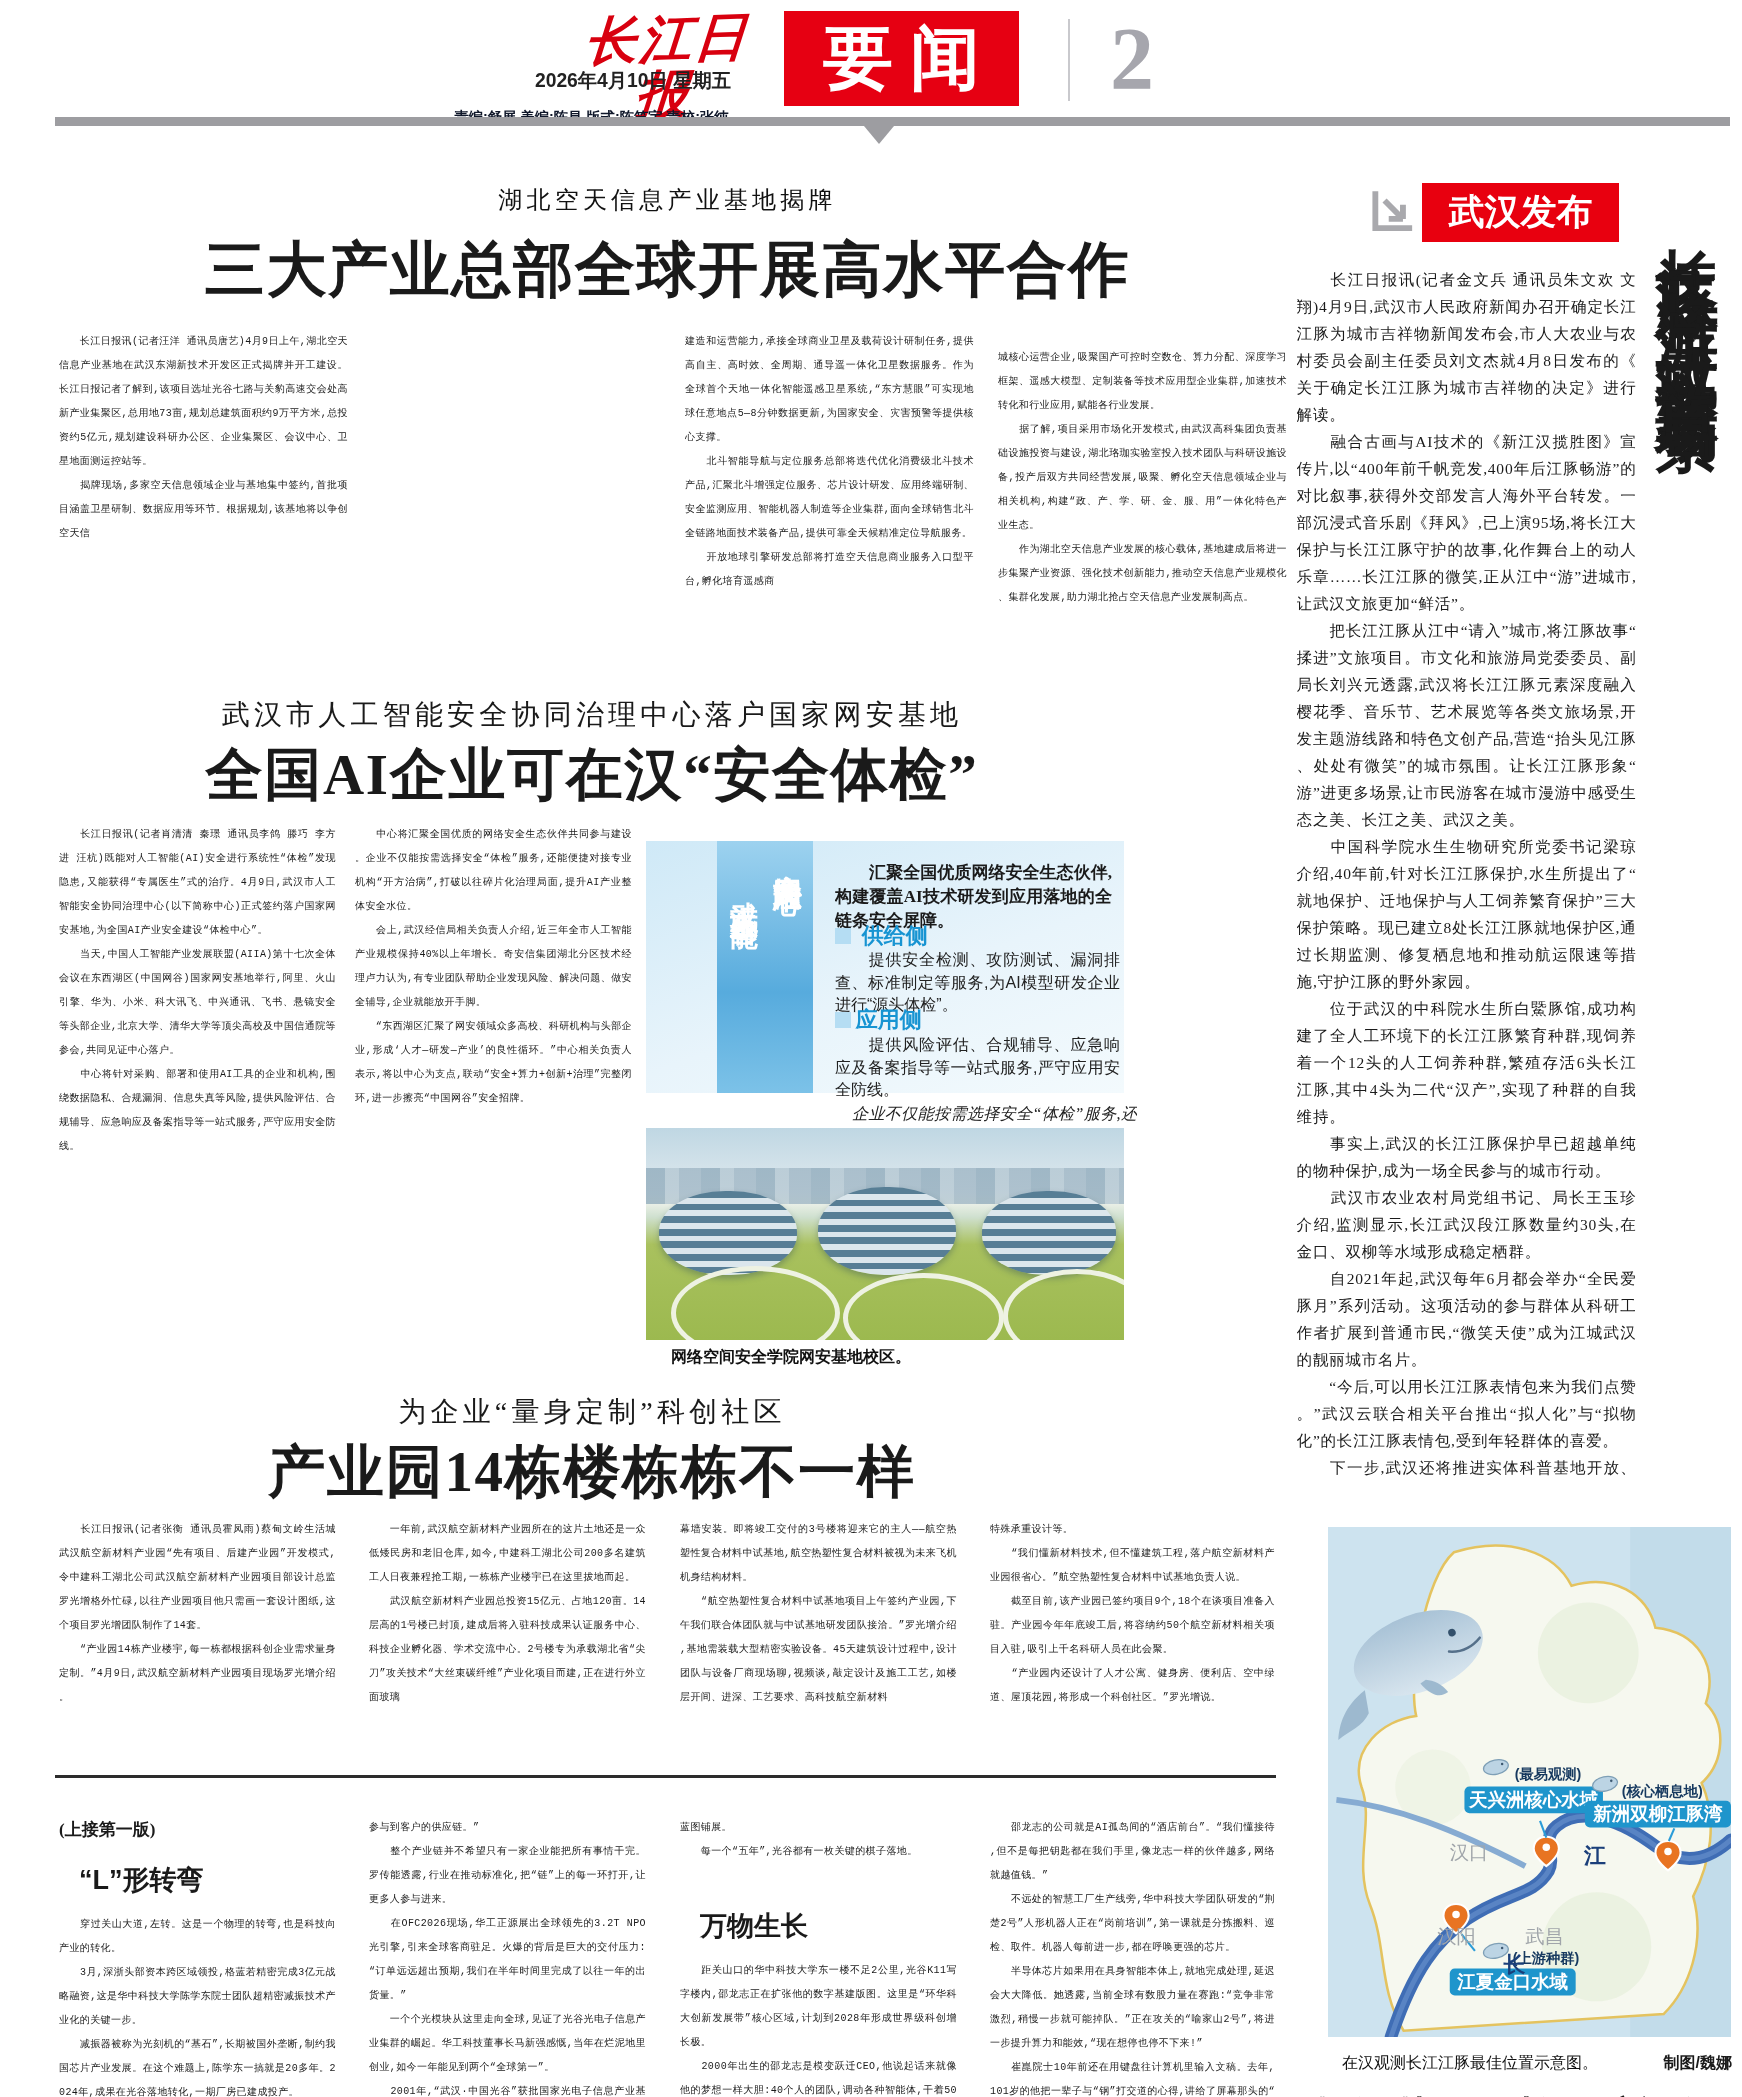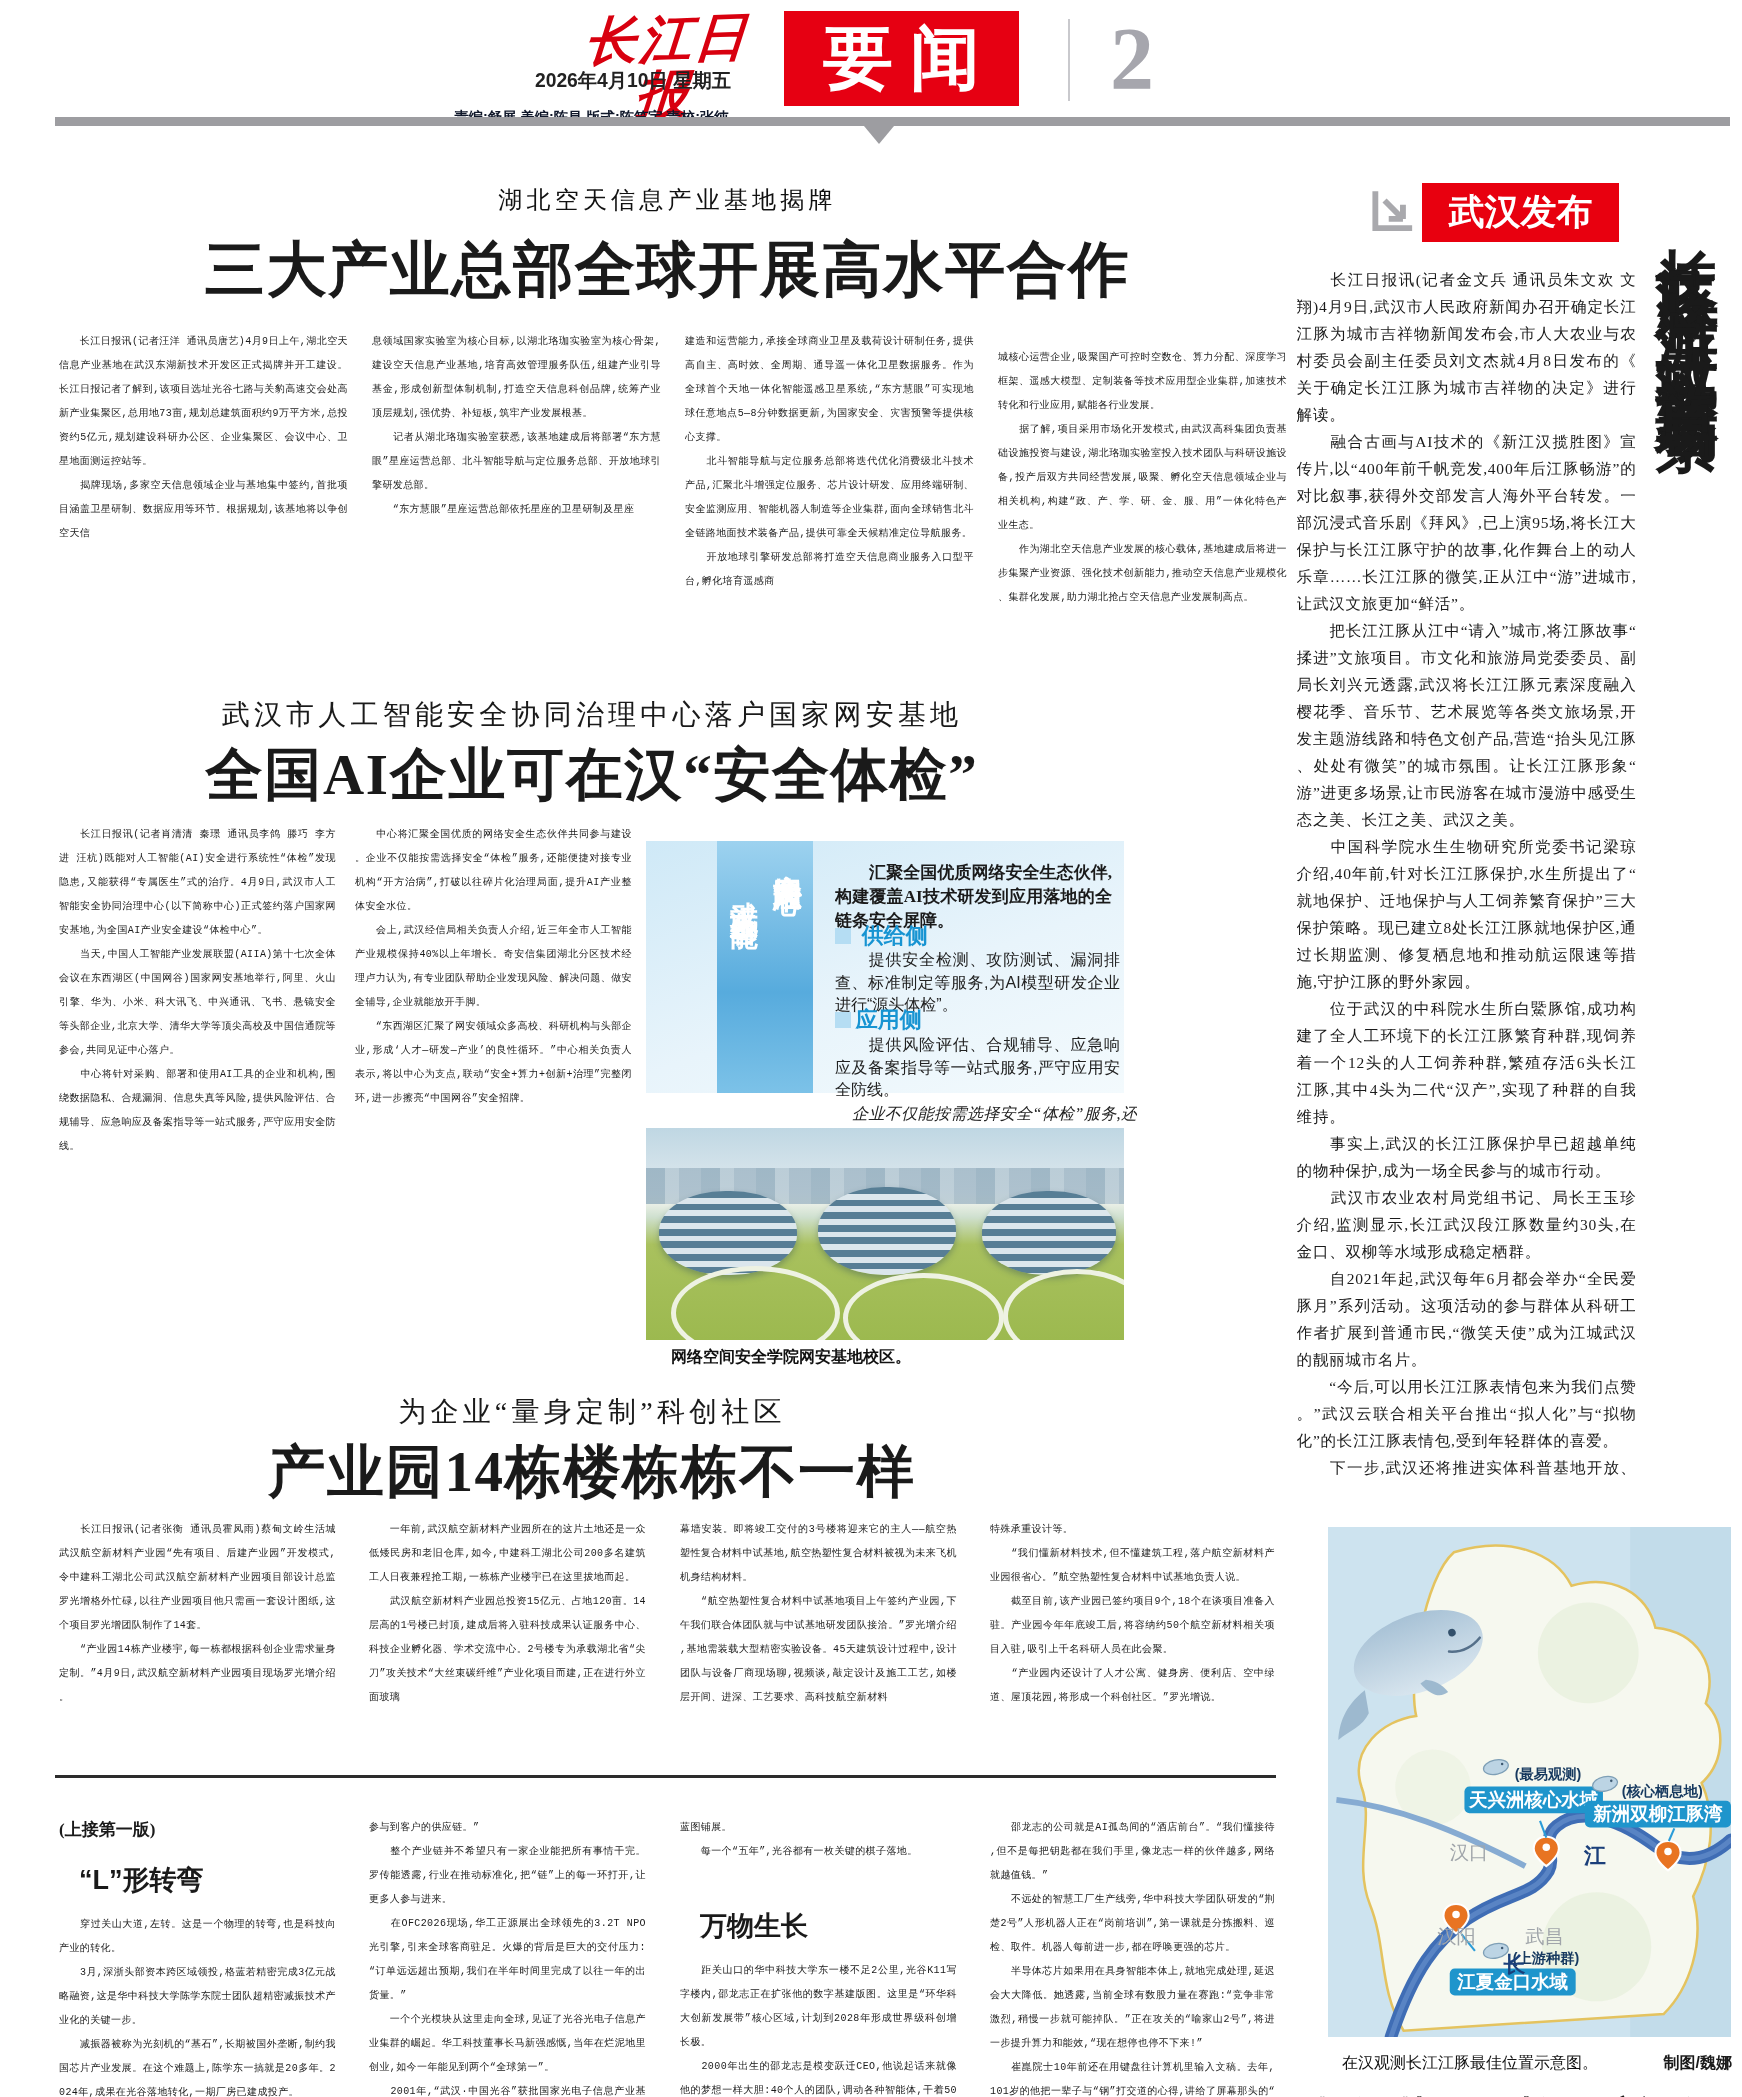--- a/index.html
+++ b/index.html
@@ -53,23 +53,20 @@
   <div class="abs serif" style="left:1086px;top:7.6px;width:92px;font-size:88px;font-weight:700;color:#a6a6ad;text-align:center;">2</div>
   <div class="abs graybar" style="left:55px;top:117px;width:1675px;height:9.2px;"></div>
   <div class="abs tri" style="left:864px;top:126px;"></div>
 </div>
 
 <div class="abs" style="left:59px;top:159px;width:1217px;height:503px;">
   <div class="abs kicker center" style="left:0;top:25px;width:1217px;font-size:24px;color:#111;">湖北空天信息产业基地揭牌</div>
   <div class="abs bighead center" style="left:0;top:71px;width:1217px;font-size:60px;">三大产业总部全球开展高水平合作</div>
   <div class="abs just colbody" style="left:0;top:171px;width:289px;height:331px;">　　长江日报讯(记者汪洋 通讯员唐艺)4月9日上午,湖北空天信息产业基地在武汉东湖新技术开发区正式揭牌并开工建设。长江日报记者了解到,该项目选址光谷七路与关豹高速交会处高新产业集聚区,总用地73亩,规划总建筑面积约9万平方米,总投资约5亿元,规划建设科研办公区、企业集聚区、会议中心、卫星地面测运控站等。
 　　揭牌现场,多家空天信息领域企业与基地集中签约,首批项目涵盖卫星研制、数据应用等环节。根据规划,该基地将以争创空天信</div>
-  <div class="abs just colbody" style="left:313px;top:171px;width:289px;height:331px;">息领域国家实验室为核心目标,以湖北珞珈实验室为核心骨架,建设空天信息产业基地,培育高效管理服务队伍,组建产业引导基金,形成创新型体制机制,打造空天信息科创品牌,统筹产业顶层规划,强优势、补短板,筑牢产业发展根基。
-　　记者从湖北珞珈实验室获悉,该基地建成后将部署“东方慧眼”星座运营总部、北斗智能导航与定位服务总部、开放地球引擎研发总部。
-　　“东方慧眼”星座运营总部依托星座的卫星研制及星座</div>
   <div class="abs just colbody" style="left:626px;top:171px;width:289px;height:331px;">建造和运营能力,承接全球商业卫星及载荷设计研制任务,提供高自主、高时效、全周期、通导遥一体化卫星数据服务。作为全球首个天地一体化智能遥感卫星系统,“东方慧眼”可实现地球任意地点5—8分钟数据更新,为国家安全、灾害预警等提供核心支撑。
 　　北斗智能导航与定位服务总部将迭代优化消费级北斗技术产品,汇聚北斗增强定位服务、芯片设计研发、应用终端研制、安全监测应用、智能机器人制造等企业集群,面向全球销售北斗全链路地面技术装备产品,提供可靠全天候精准定位导航服务。
 　　开放地球引擎研发总部将打造空天信息商业服务入口型平台,孵化培育遥感商</div>
   <div class="abs just colbody" style="left:939px;top:171px;width:289px;height:331px;margin-top:16px;">城核心运营企业,吸聚国产可控时空数仓、算力分配、深度学习框架、遥感大模型、定制装备等技术应用型企业集群,加速技术转化和行业应用,赋能各行业发展。
 　　据了解,项目采用市场化开发模式,由武汉高科集团负责基础设施投资与建设,湖北珞珈实验室投入技术团队与科研设施设备,投产后双方共同经营发展,吸聚、孵化空天信息领域企业与相关机构,构建“政、产、学、研、金、服、用”一体化特色产业生态。
 　　作为湖北空天信息产业发展的核心载体,基地建成后将进一步集聚产业资源、强化技术创新能力,推动空天信息产业规模化、集群化发展,助力湖北抢占空天信息产业发展制高点。</div>
 </div>
 
 <div class="abs" style="left:1284px;top:159px;width:446px;height:1326px;">
   <svg class="abs" style="left:88px;top:29px;" width="46" height="46" viewBox="0 0 110 110">

